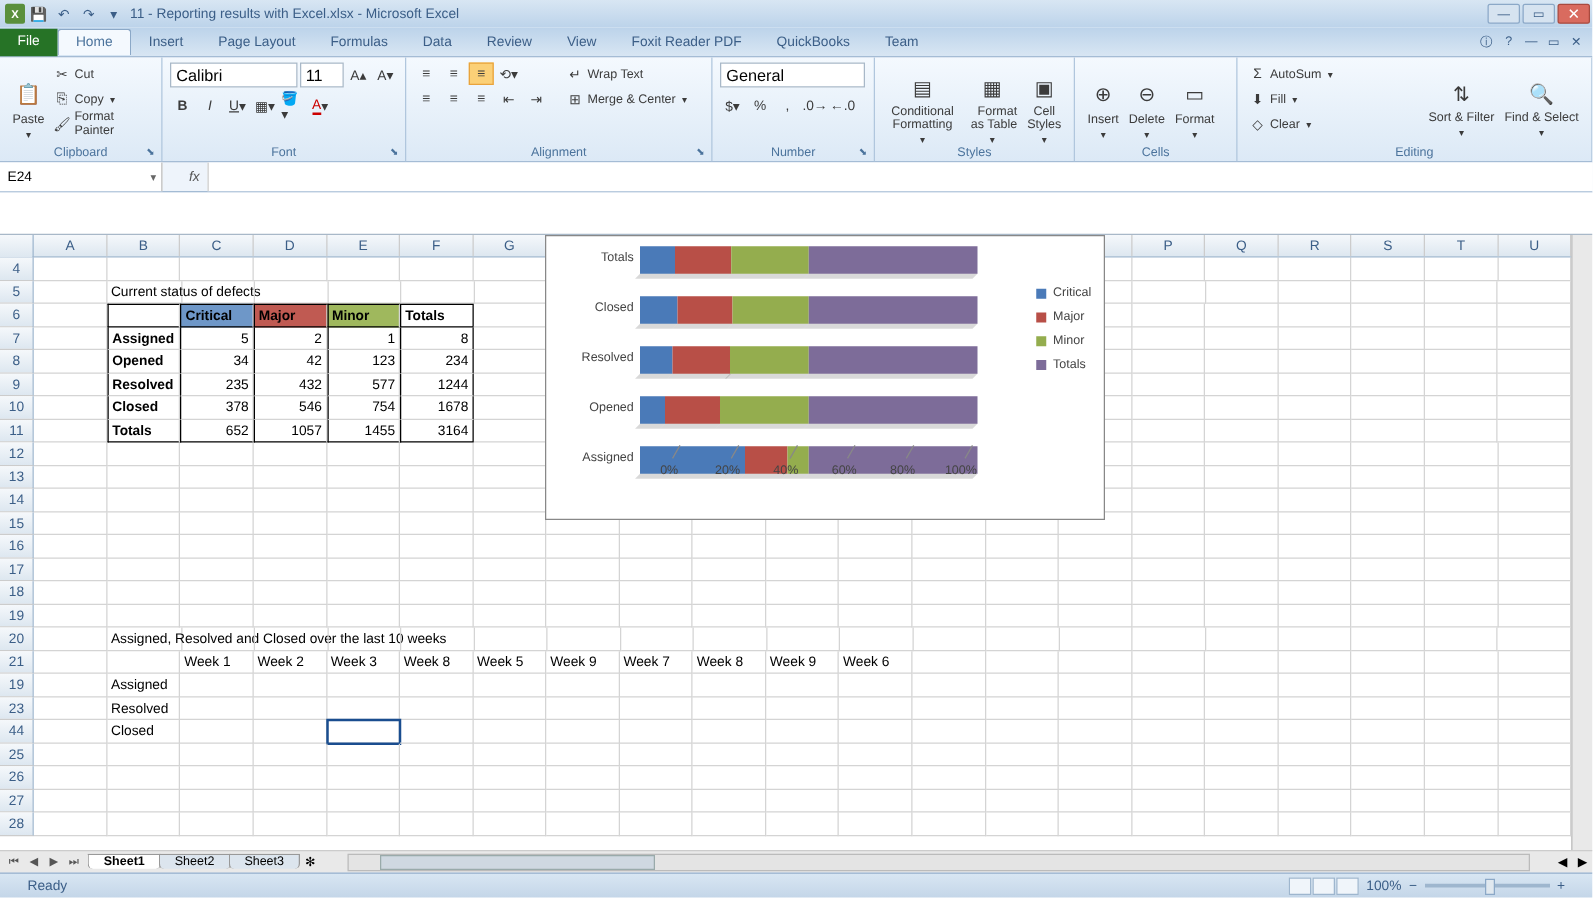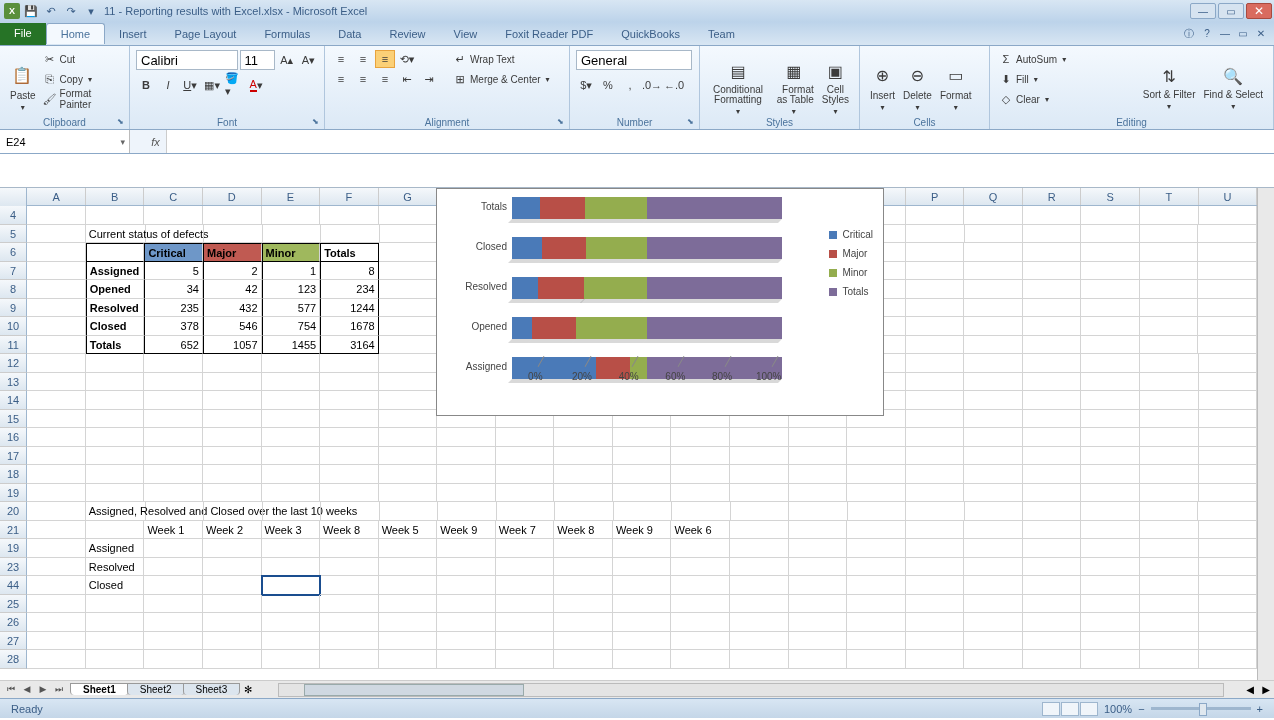--- a/index.html
+++ b/index.html
@@ -96,21 +96,21 @@
 .sheet-tabs-row { height: 18px; background: #e9e9e9; display: flex; align-items: center; border-top: 1px solid #ccc; font-size: 10px; }
 .tab-nav { display: flex; padding: 0 4px; gap: 2px; }
 .tab-nav span { width: 14px; text-align: center; color: #555; font-size: 9px; }
 .sheet-tab { padding: 0 12px; background: #fff; border: 1px solid #999; border-bottom: none; border-radius: 0 0 4px 4px; transform: translateY(-1px); margin-right: -2px; }
 .sheet-tab.active { font-weight: bold; background: #fff; }
 .sheet-tab.inactive { background: #dce5ee; }
 .hscroll-track { flex: 1; background: #e4e4e4; border: 1px solid #bbb; margin: 0 18px 0 20px; height: 14px; position: relative; }
 .hscroll-thumb { position: absolute; left: 25px; width: 220px; height: 100%; background: #cfd8e1; border: 1px solid #9aa; }
 
 
-.status-bar { height: 20px; background: linear-gradient(to bottom, #d8e6f3, #c4d6e8); display: flex; align-items: center; font-size: 11px; color: #3b5e87; padding: 0 11px; border-top: 1px solid #8ba8c7; }
+.status-bar { height: 20px; background: linear-gradient(to bottom, #d8e6f3, #c4d6e8); display: flex; align-items: center; font-size: 11px; color: #3b5e87; padding: 0 22px; border-top: 1px solid #8ba8c7; }
 .status-bar .right { margin-left: auto; display: flex; align-items: center; gap: 6px; }
 .view-btns { display: flex; gap: 1px; }
 .view-btn { width: 18px; height: 14px; border: 1px solid #9eb6ce; background: #f0f5fa; }
 .zoom-slider { width: 100px; height: 3px; background: #9eb6ce; position: relative; }
 .zoom-slider::after { content: ''; position: absolute; left: 48px; top: -4px; width: 6px; height: 11px; background: #e0e8ef; border: 1px solid #8ba8c7; }
 </style>
 </head>
 <body>
 
 <div class="titlebar">

